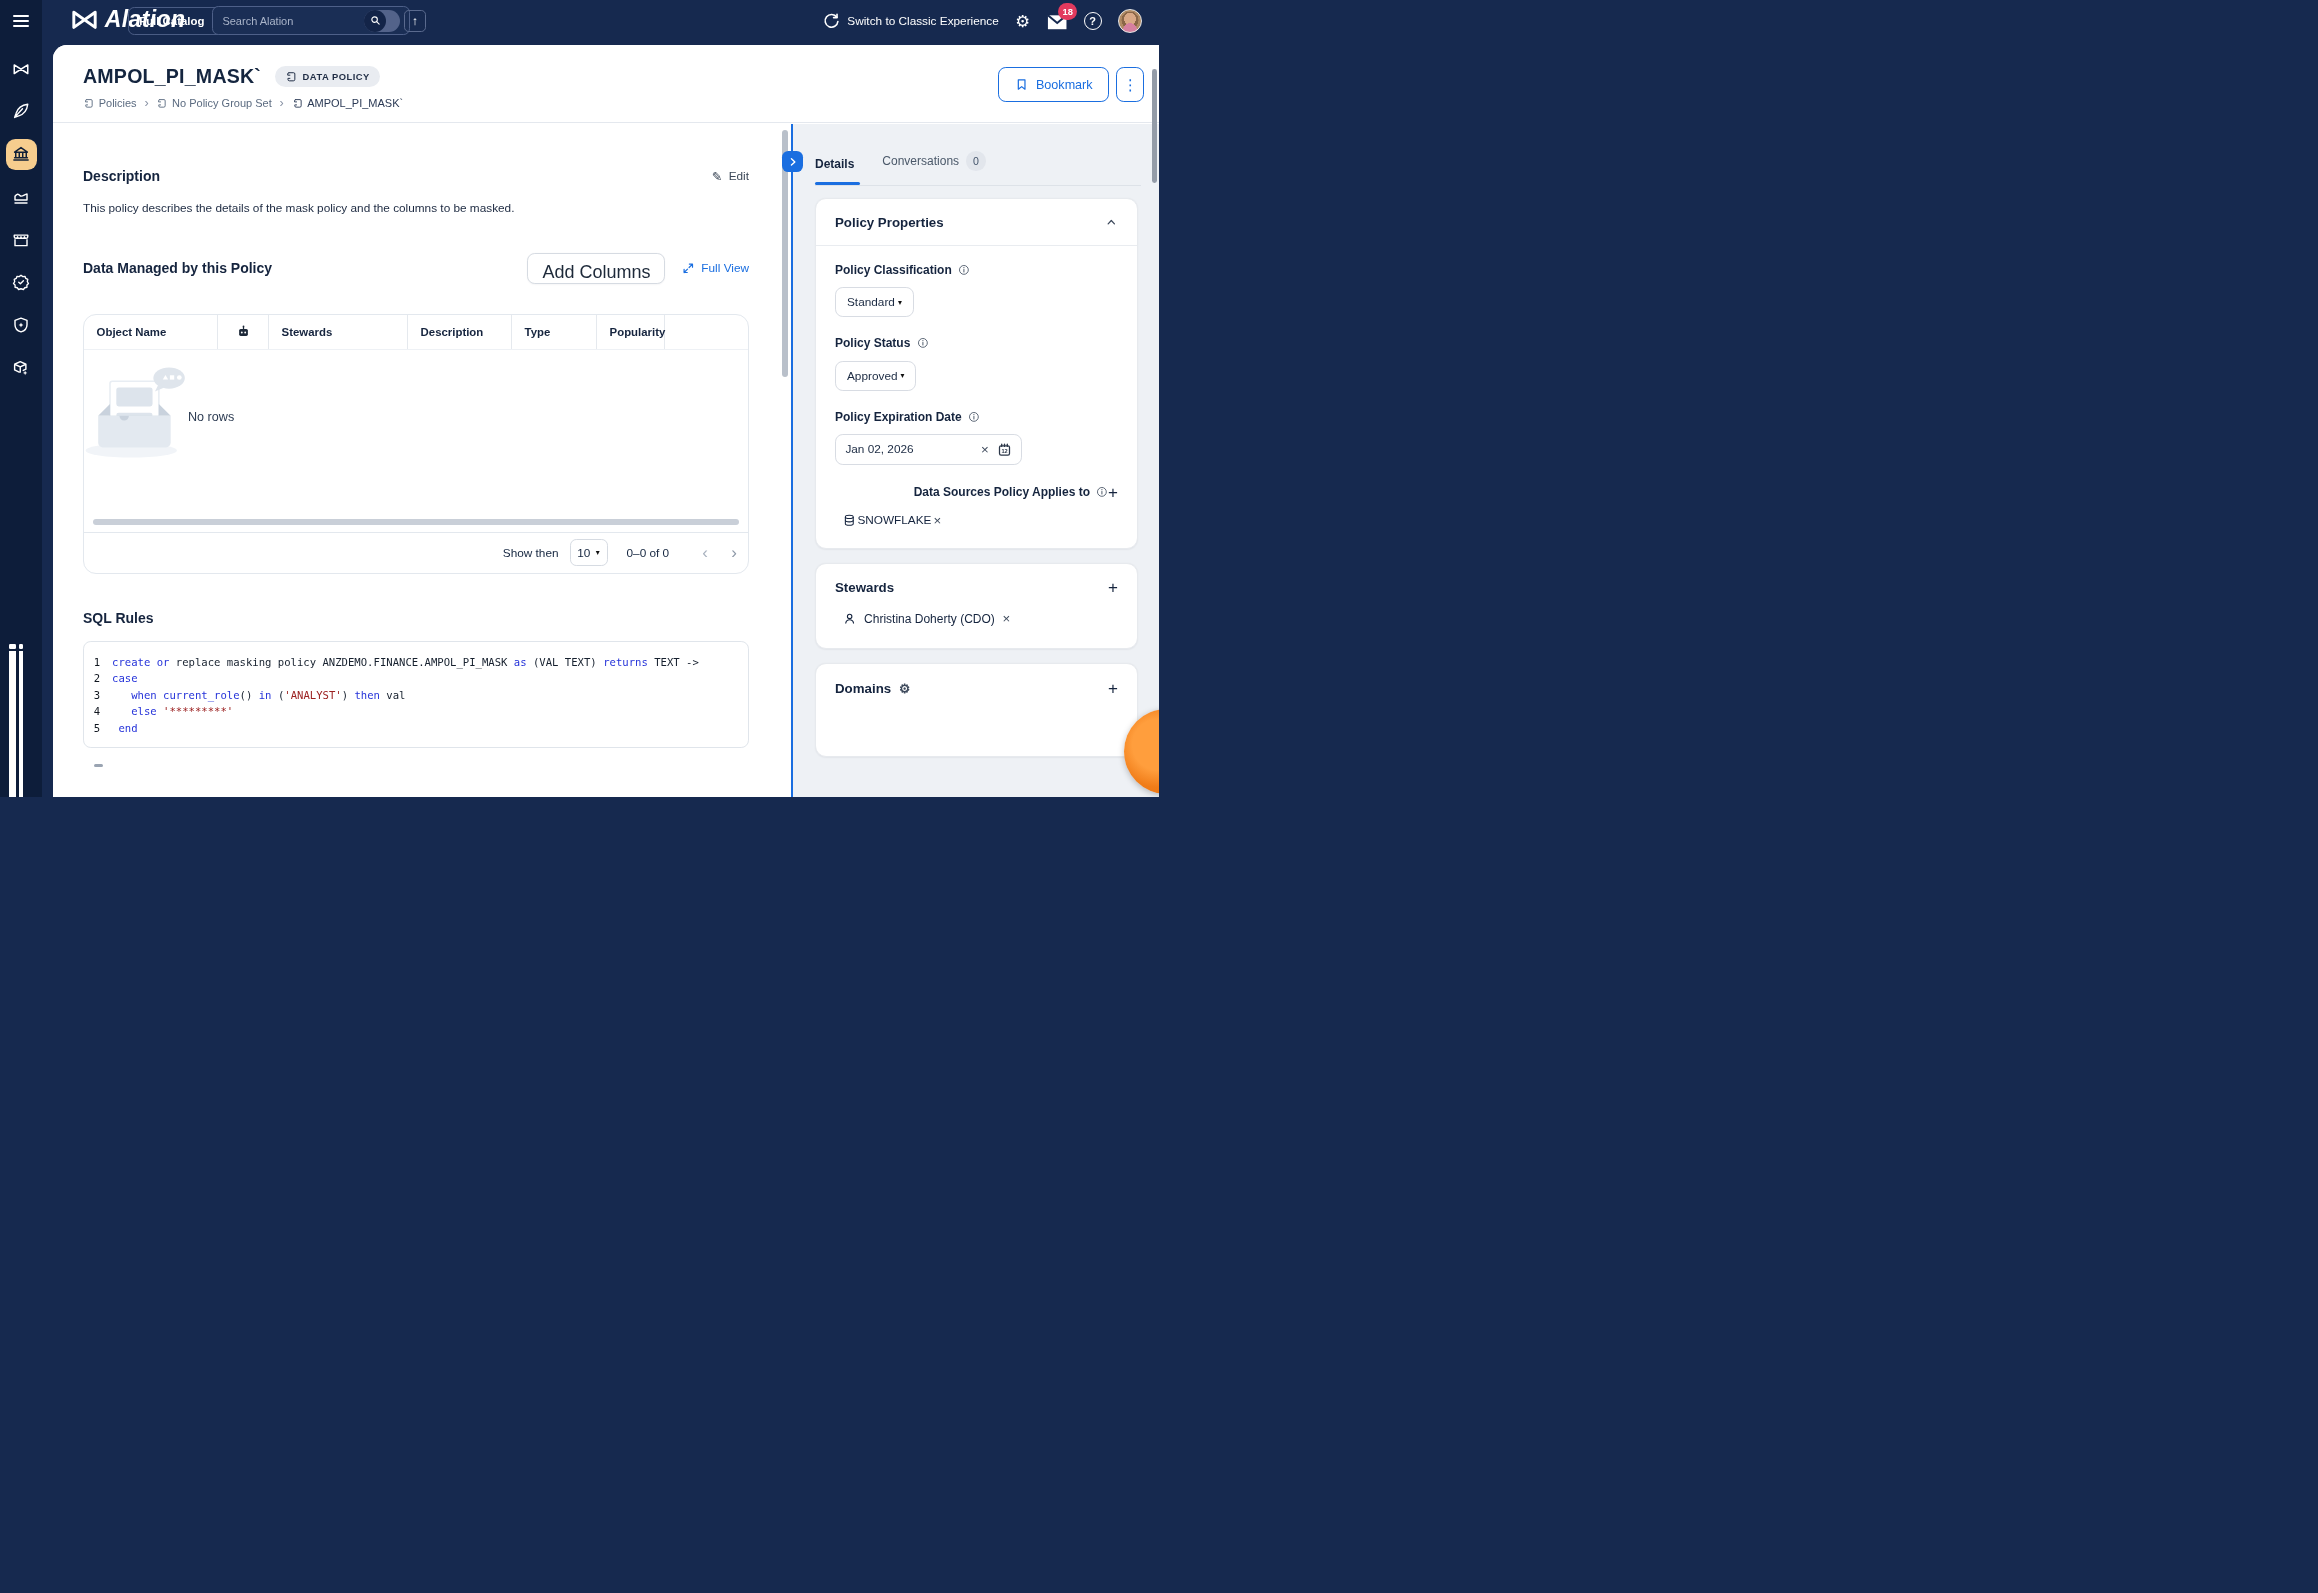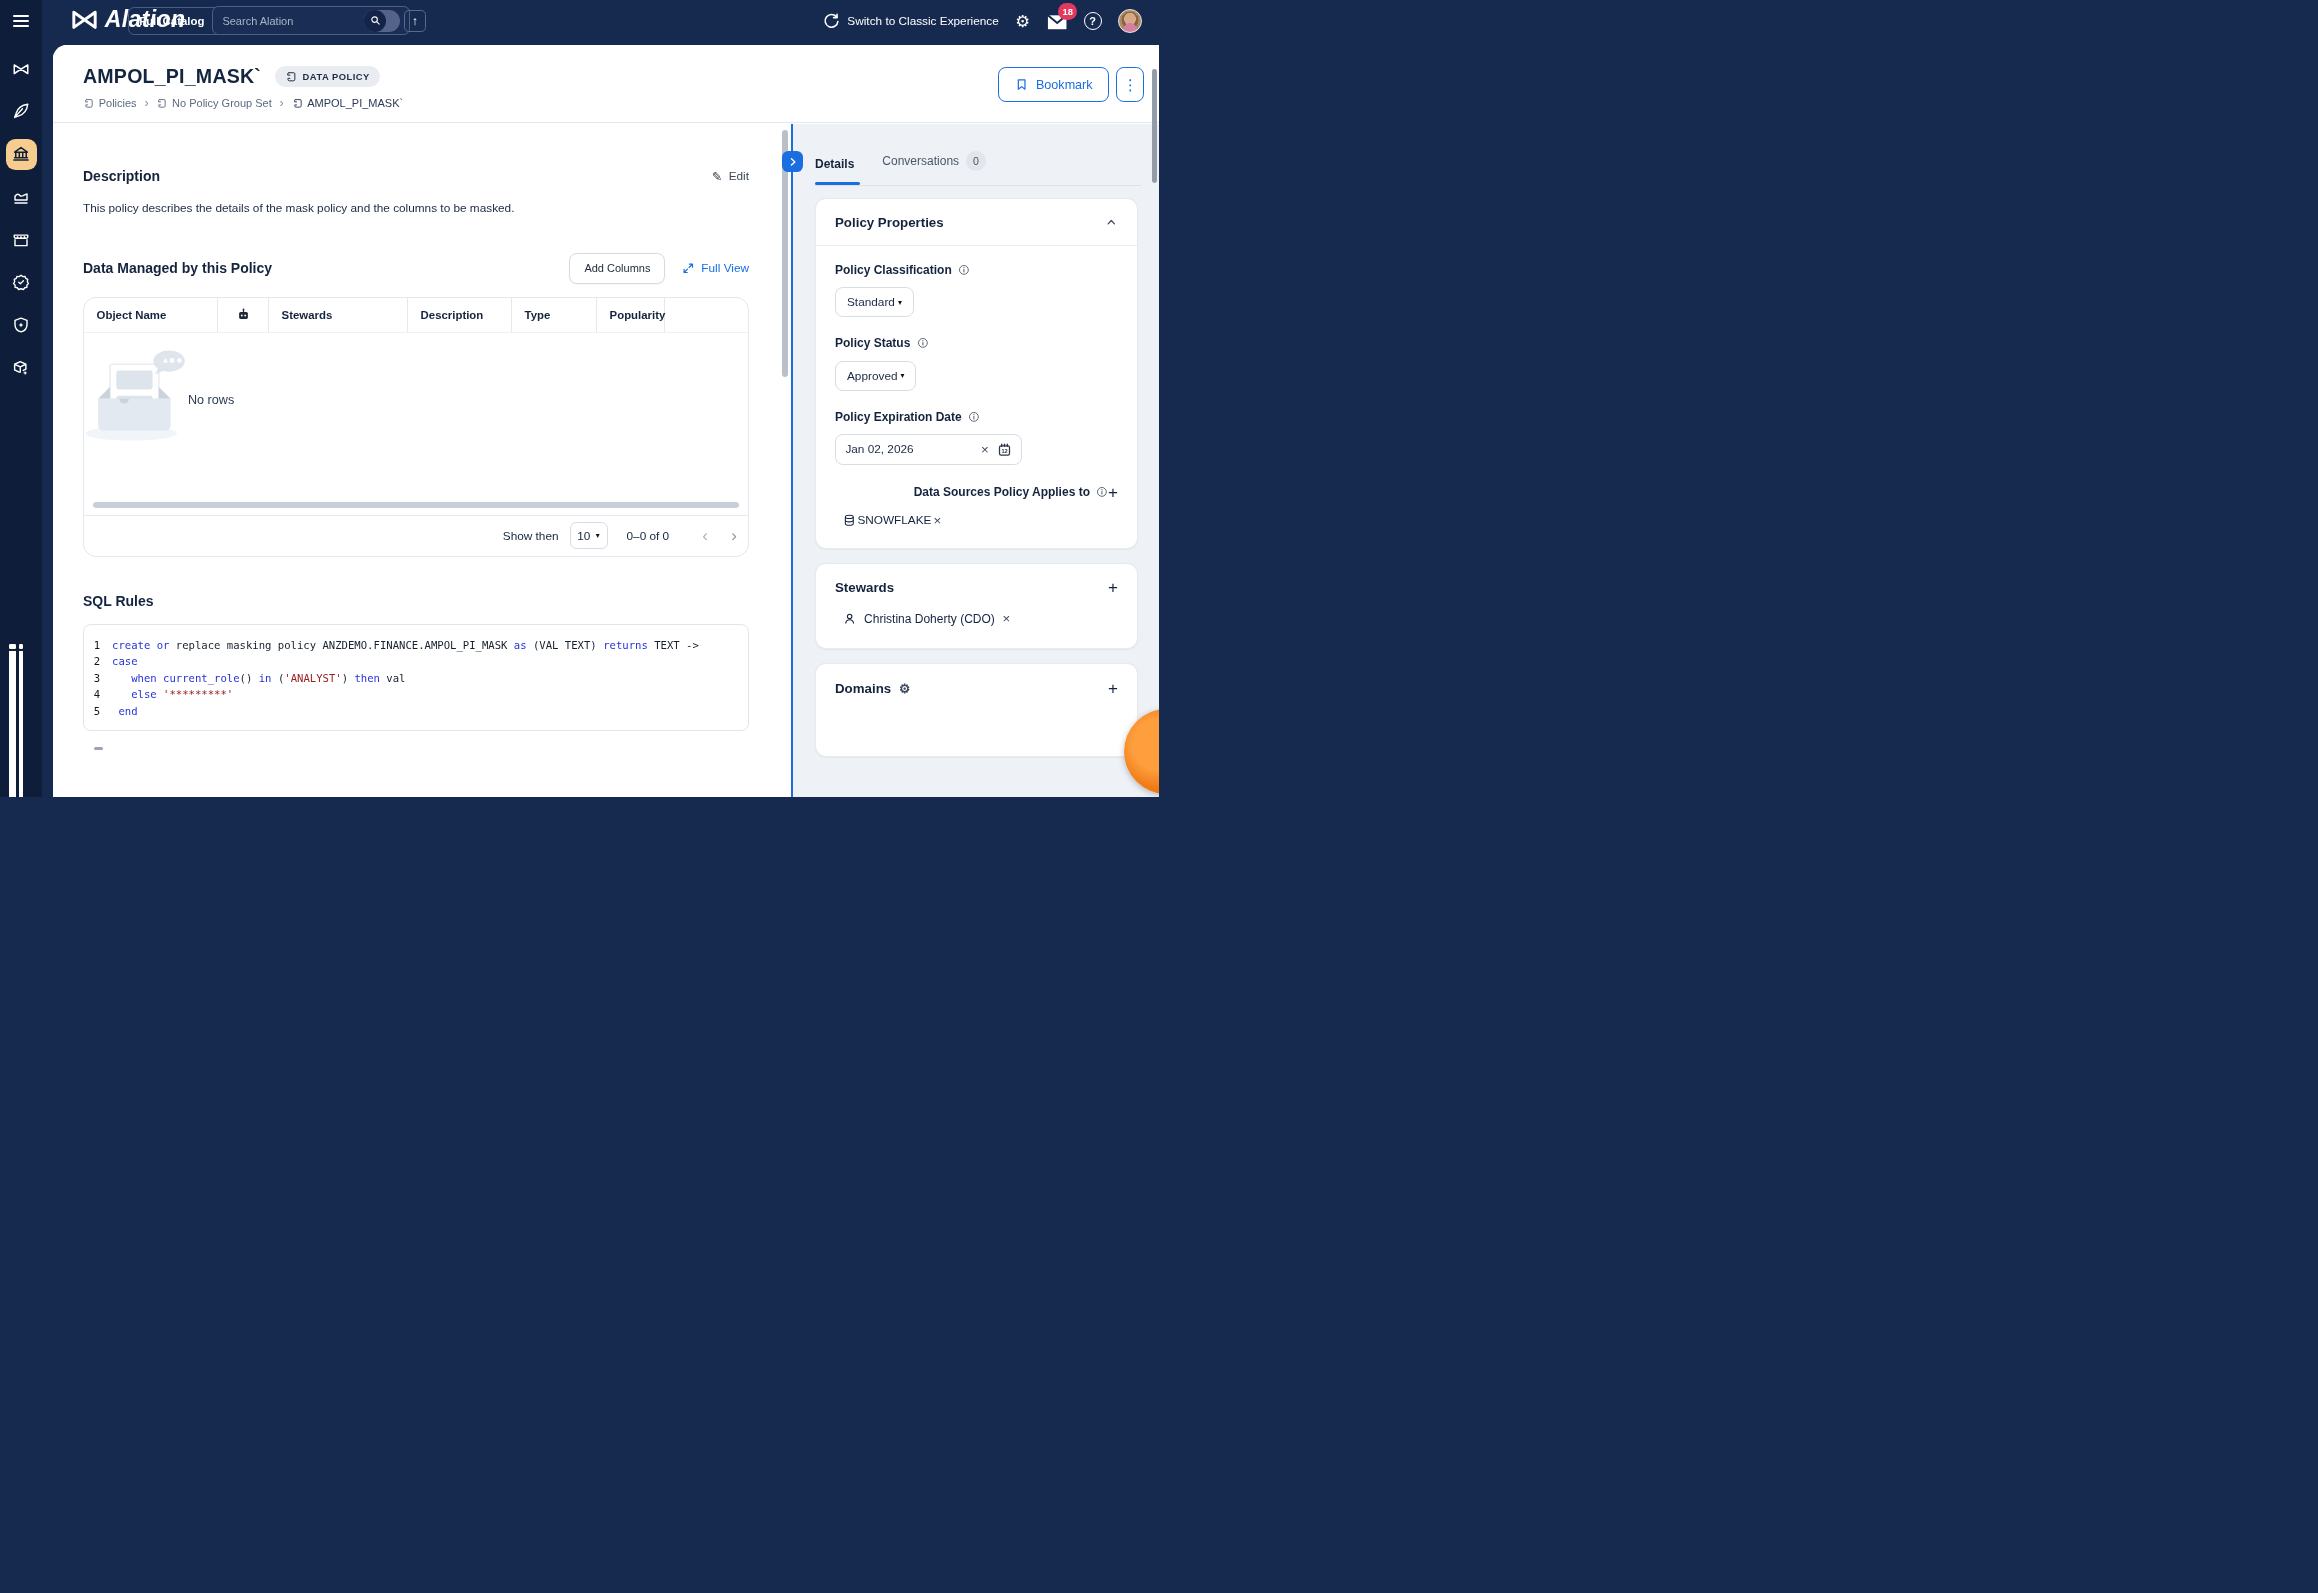--- a/index.html
+++ b/index.html
@@ -72,31 +72,31 @@
 
   .desc-row { margin-top:44px; display:flex; align-items:center; justify-content:space-between; }
   h2.sec { font-size:14px; font-weight:bold; color:#15243e; }
   .edit-link { display:flex; align-items:center; gap:6.3px; color:#3b4757; font-size:11.8px; cursor:pointer; }
   .pencil { font-size:12.6px; }
   .desc-para { margin-top:16.5px; font-size:11.8px; color:#1c2940; }
 
   .section-row { margin-top:38px; display:flex; align-items:center; }
   .section-actions { margin-left:auto; display:flex; align-items:center; gap:17px; }
   .add-cols-btn { height:31px; border:0.8px solid #d6dbe2; border-radius:7.8px; background:#fff; padding:0 14px;
-    font-size:11px; color:#1d2939; display:flex; align-items:center; cursor:pointer; box-shadow:0 0.8px 1.6px rgba(16,24,40,.04); }
+    font-size:18px; color:#1d2939; display:flex; align-items:flex-end; cursor:pointer; box-shadow:0 0.8px 1.6px rgba(16,24,40,.04); }
   .fullview-link { display:flex; align-items:center; gap:6.3px; color:#1a6ee0; font-size:11.8px; font-weight:500; cursor:pointer; }
 
   .search-row { margin-top:12.6px; display:flex; align-items:center; }
   .col-search { flex:1; height:30px; border:0.8px solid #d4d9e0; border-radius:7px; display:flex; align-items:center; padding:0 9.4px; gap:7px; background:#fff; }
   .col-search input { flex:1; border:none; outline:none; font-size:11.8px; color:#1d2939; font-family:"Liberation Sans",sans-serif; }
   .col-search input::placeholder { color:#98a1b0; }
   .col-picker { width:13.3px; height:13.3px; margin-left:12.6px; display:flex; gap:2px; cursor:pointer; }
   .col-picker span { width:3.1px; height:12.6px; background:#3c4656; border-radius:0.8px; }
 
-  .table-box { margin-top:13px; border:0.8px solid #e3e8ee; border-radius:13px; overflow:hidden; }
+  .table-box { margin-top:30px; border:0.8px solid #e3e8ee; border-radius:13px; overflow:hidden; }
   .thead { display:flex; height:35px; border-bottom:0.8px solid #eef1f5; align-items:stretch; }
   .th { display:flex; align-items:center; padding-left:12.6px; font-size:11.4px; font-weight:bold; color:#15243e; border-right:0.8px solid #e5e9ee; }
   .tbody { height:182px; position:relative; }
   .empty-wrap { position:absolute; left:0; right:0; top:17px; display:flex; flex-direction:row; align-items:center; }
   .no-rows { margin-top:7.8px; font-size:12.6px; color:#2c3b52; }
   .hscroll { position:absolute; left:9.4px; right:9.4px; bottom:6.3px; height:6.3px; background:#c9cfd8; border-radius:3.1px; cursor:pointer; }
   .pag-row { height:41px; border-top:0.8px solid #e3e8ee; display:flex; align-items:center; justify-content:flex-end; gap:0; font-size:11.8px; color:#14253f; }
   .show-rows-label { margin-right:11px; }
   .page-size { width:38px; height:27px; border:0.8px solid #d6dbe2; border-radius:6.3px; display:flex; align-items:center; justify-content:center; gap:5.5px; cursor:pointer; }
   .page-size .caret { color:#111; font-size:7.8px; }

